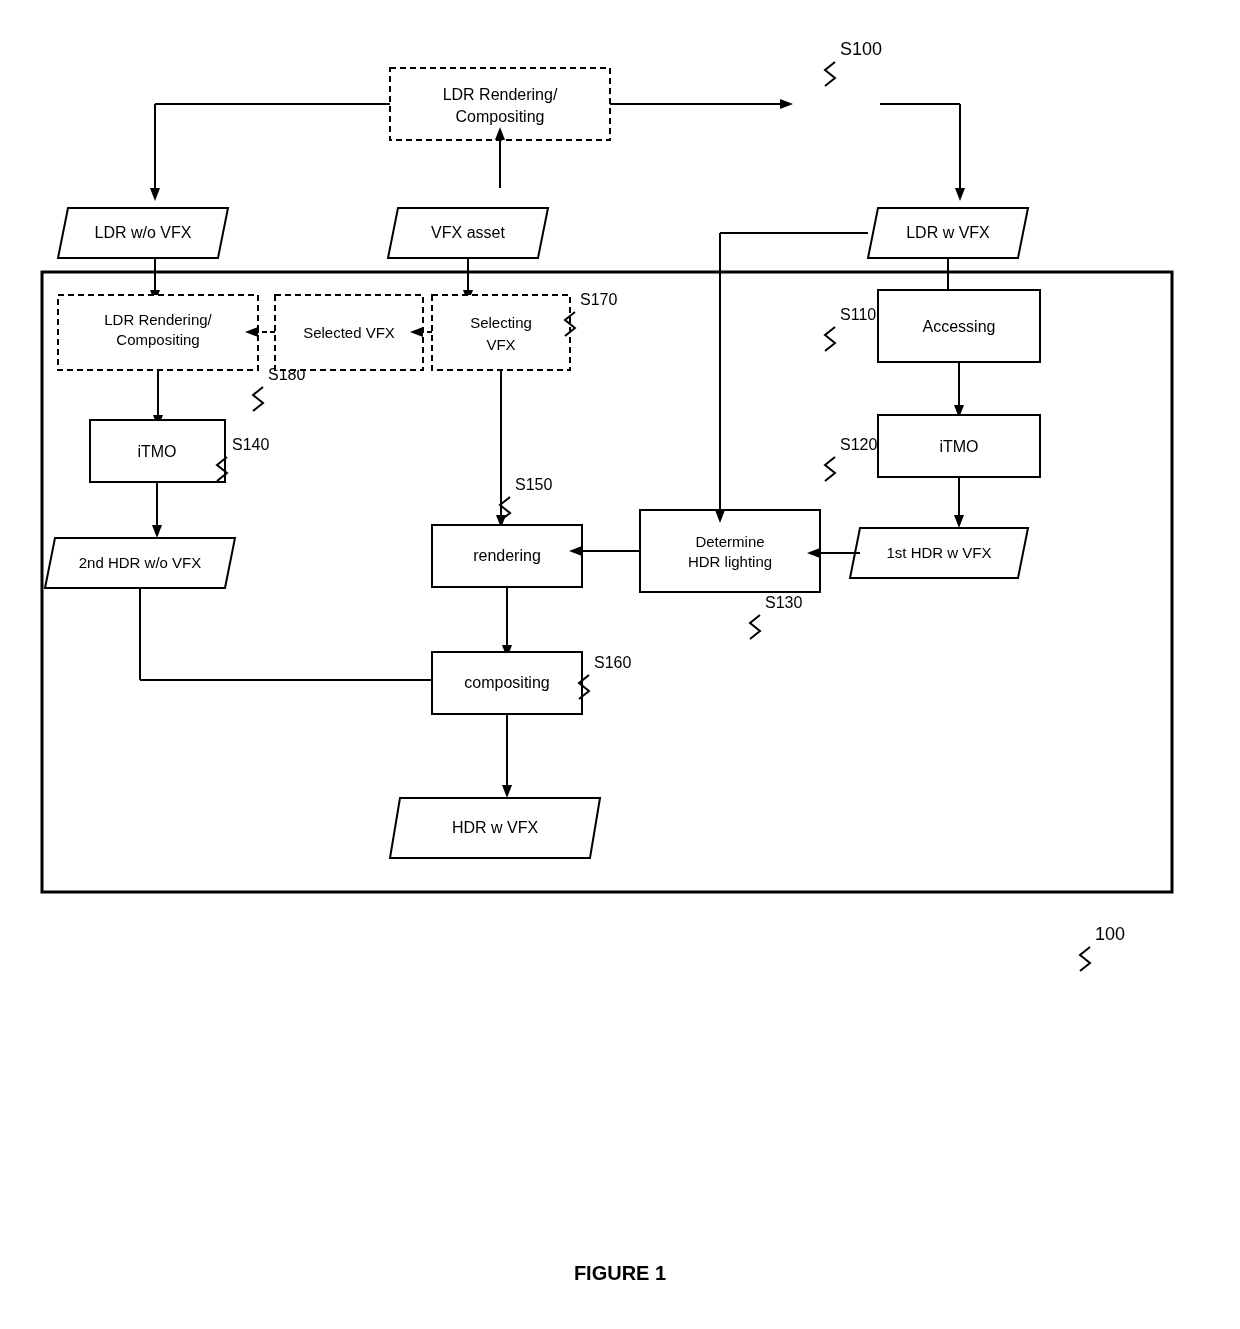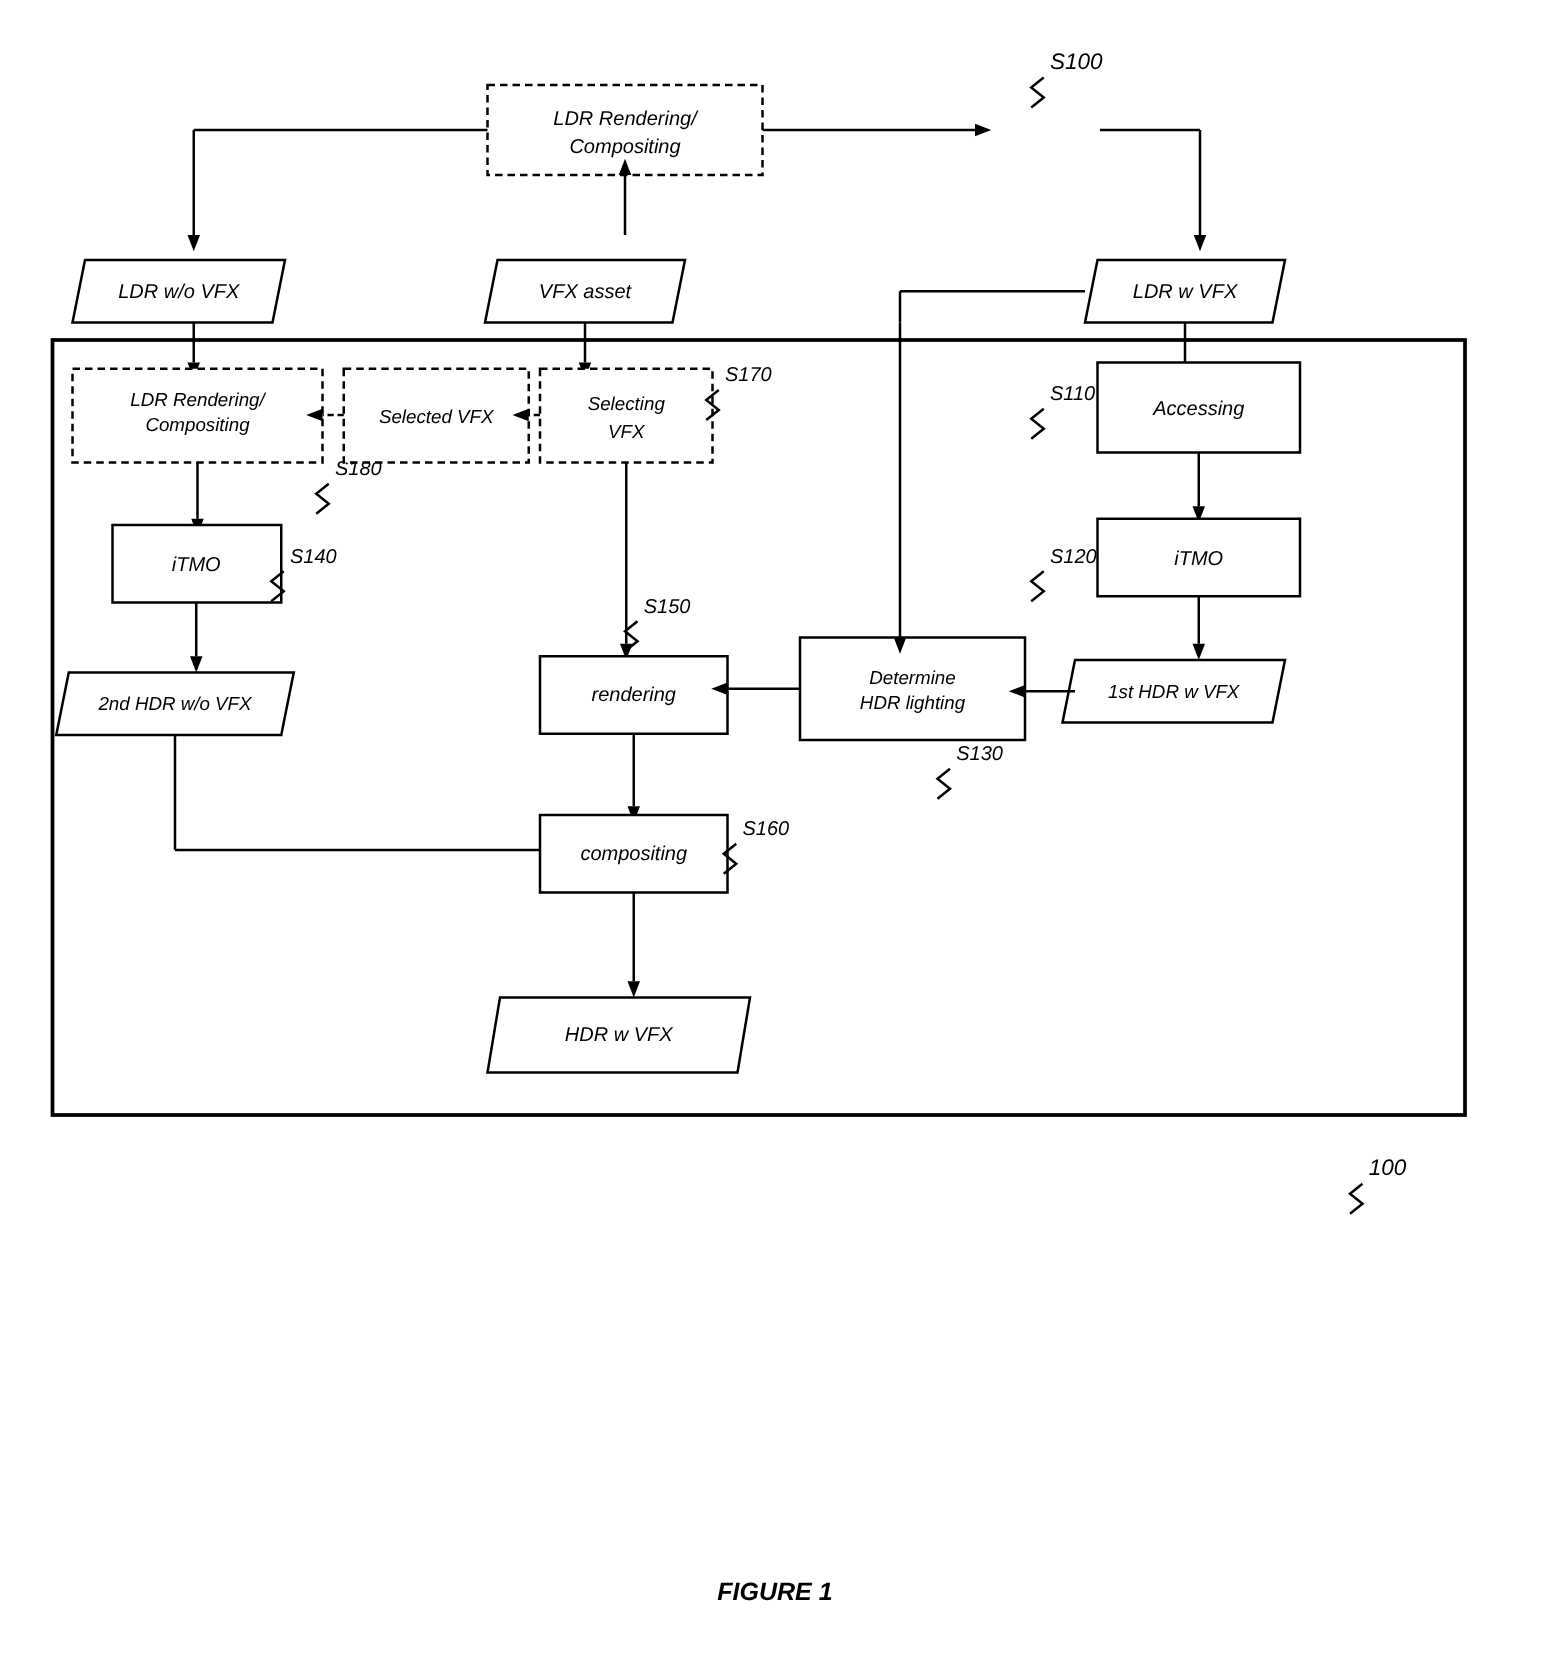--- a/index.html
+++ b/index.html
@@ -8,21 +8,20 @@
       font-family: Arial, sans-serif;
       width: 1240px;
       height: 1329px;
       overflow: hidden;
       position: relative;
     }
     #diagram-container {
       position: relative;
       width: 1240px;
       height: 1329px;
-      font-style: italic;
     }
     svg {
       position: absolute;
       top: 0; left: 0;
       width: 1240px;
       height: 1329px;
     }
   </style>
 </head>
 <body>

